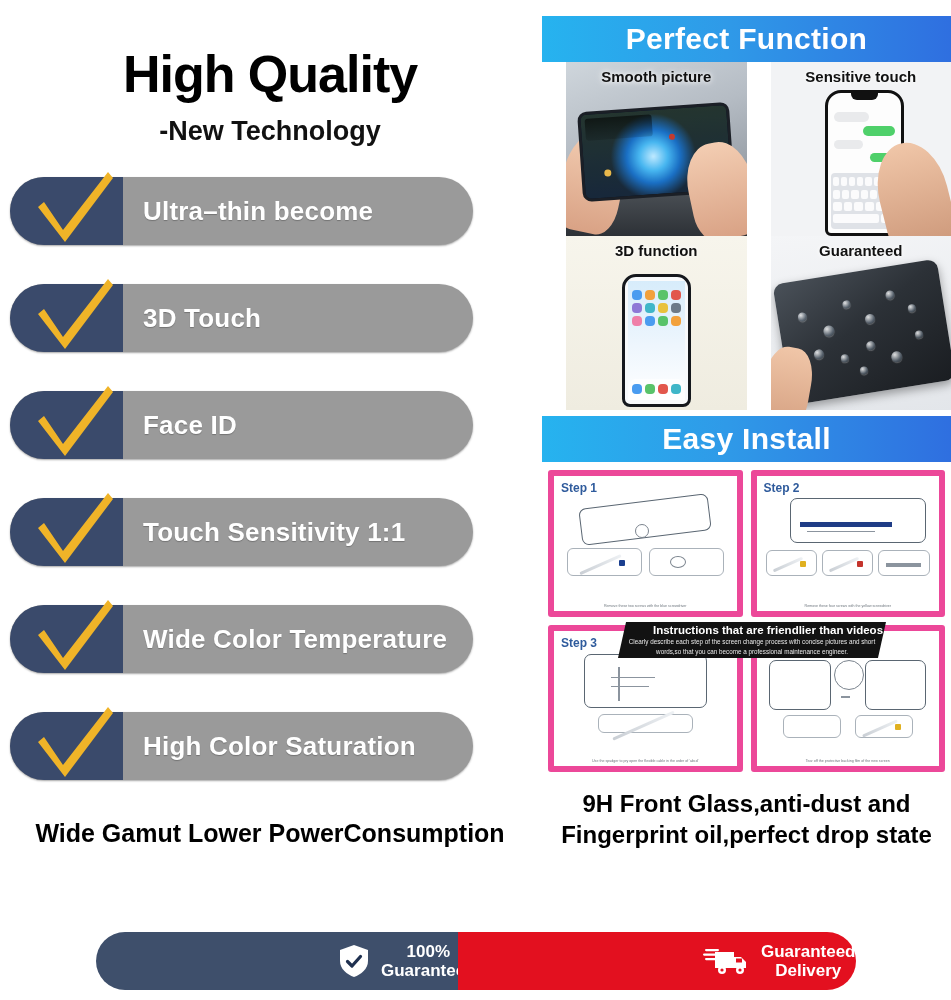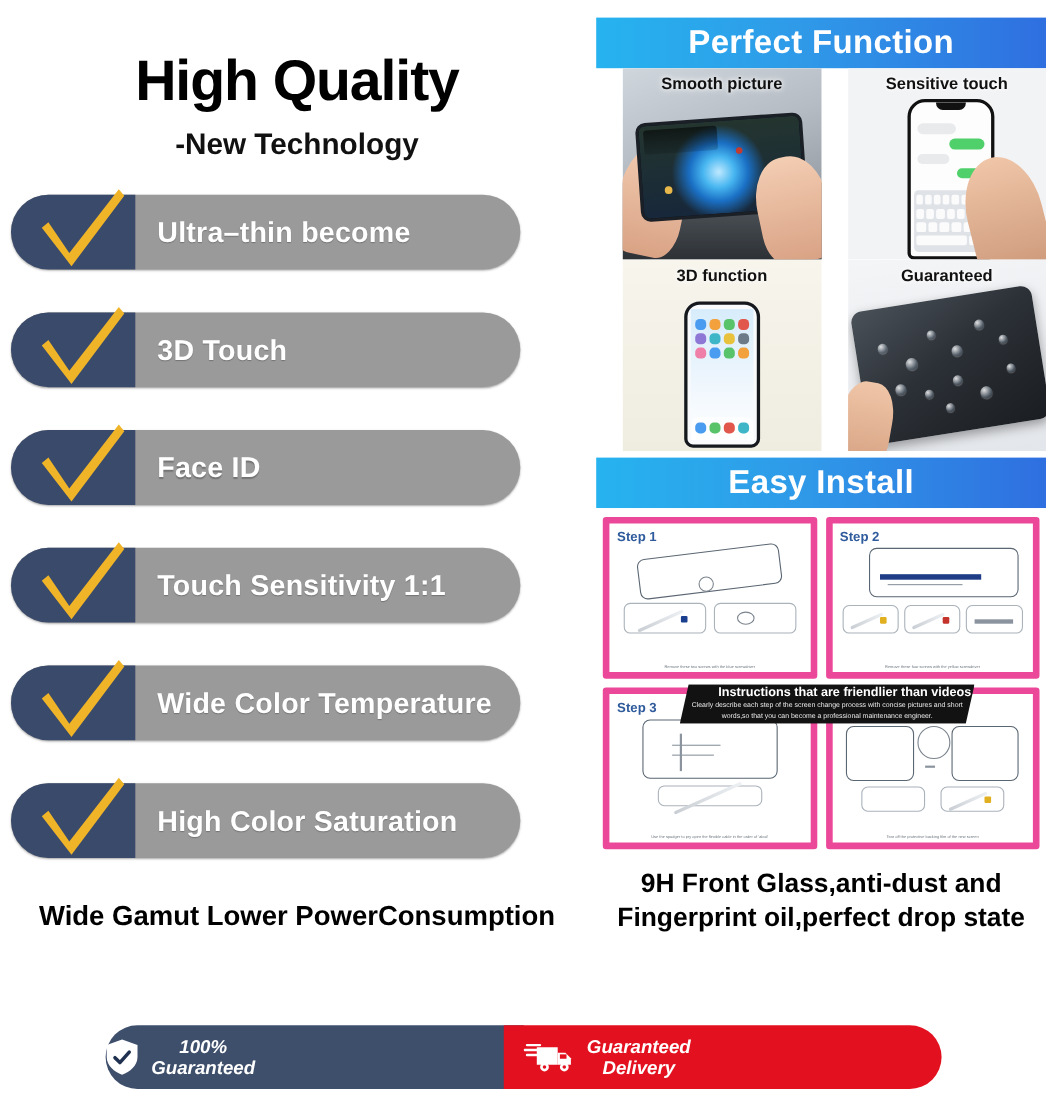--- a/index.html
+++ b/index.html
@@ -280,23 +280,22 @@
     position:absolute; left:0; bottom:0;
     width: 951px; height: 78px;
     display:flex; align-items:center; justify-content:center;
   }
   #badge-inner {
     position:relative;
     width: 760px; height: 58px;
     display:flex;
   }
   .badge {
-    flex:1; display:flex; align-items:center; justify-content:flex-start;
+    flex:1; display:flex; align-items:center; justify-content:flex-end;
     gap: 12px;
-    font-style: italic;
   }
   #badge-authentic {
     background:#3e4f6b;
     border-radius: 29px 0 0 29px;
   }
   #badge-delivery {
     background:#e3101f;
     border-radius: 0 29px 29px 0;
     margin-left: -18px;
     padding-left: 18px;

